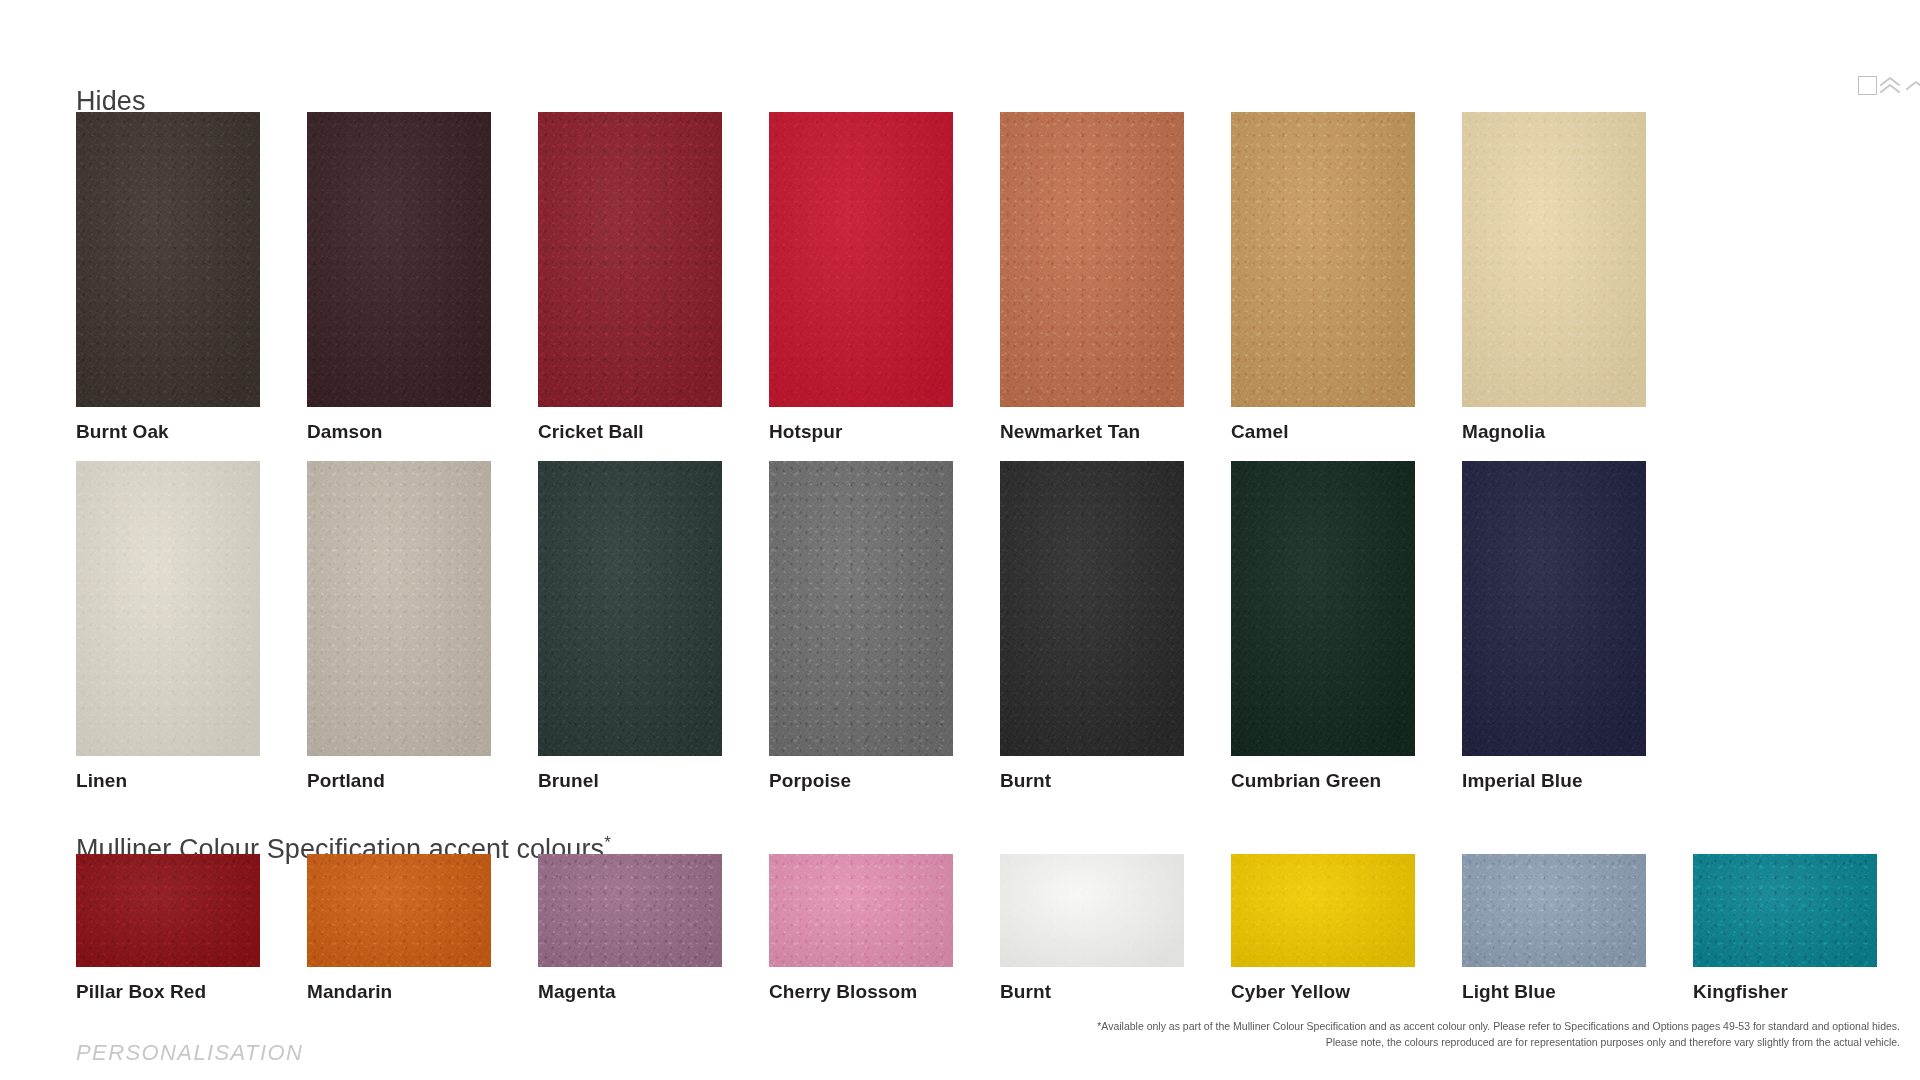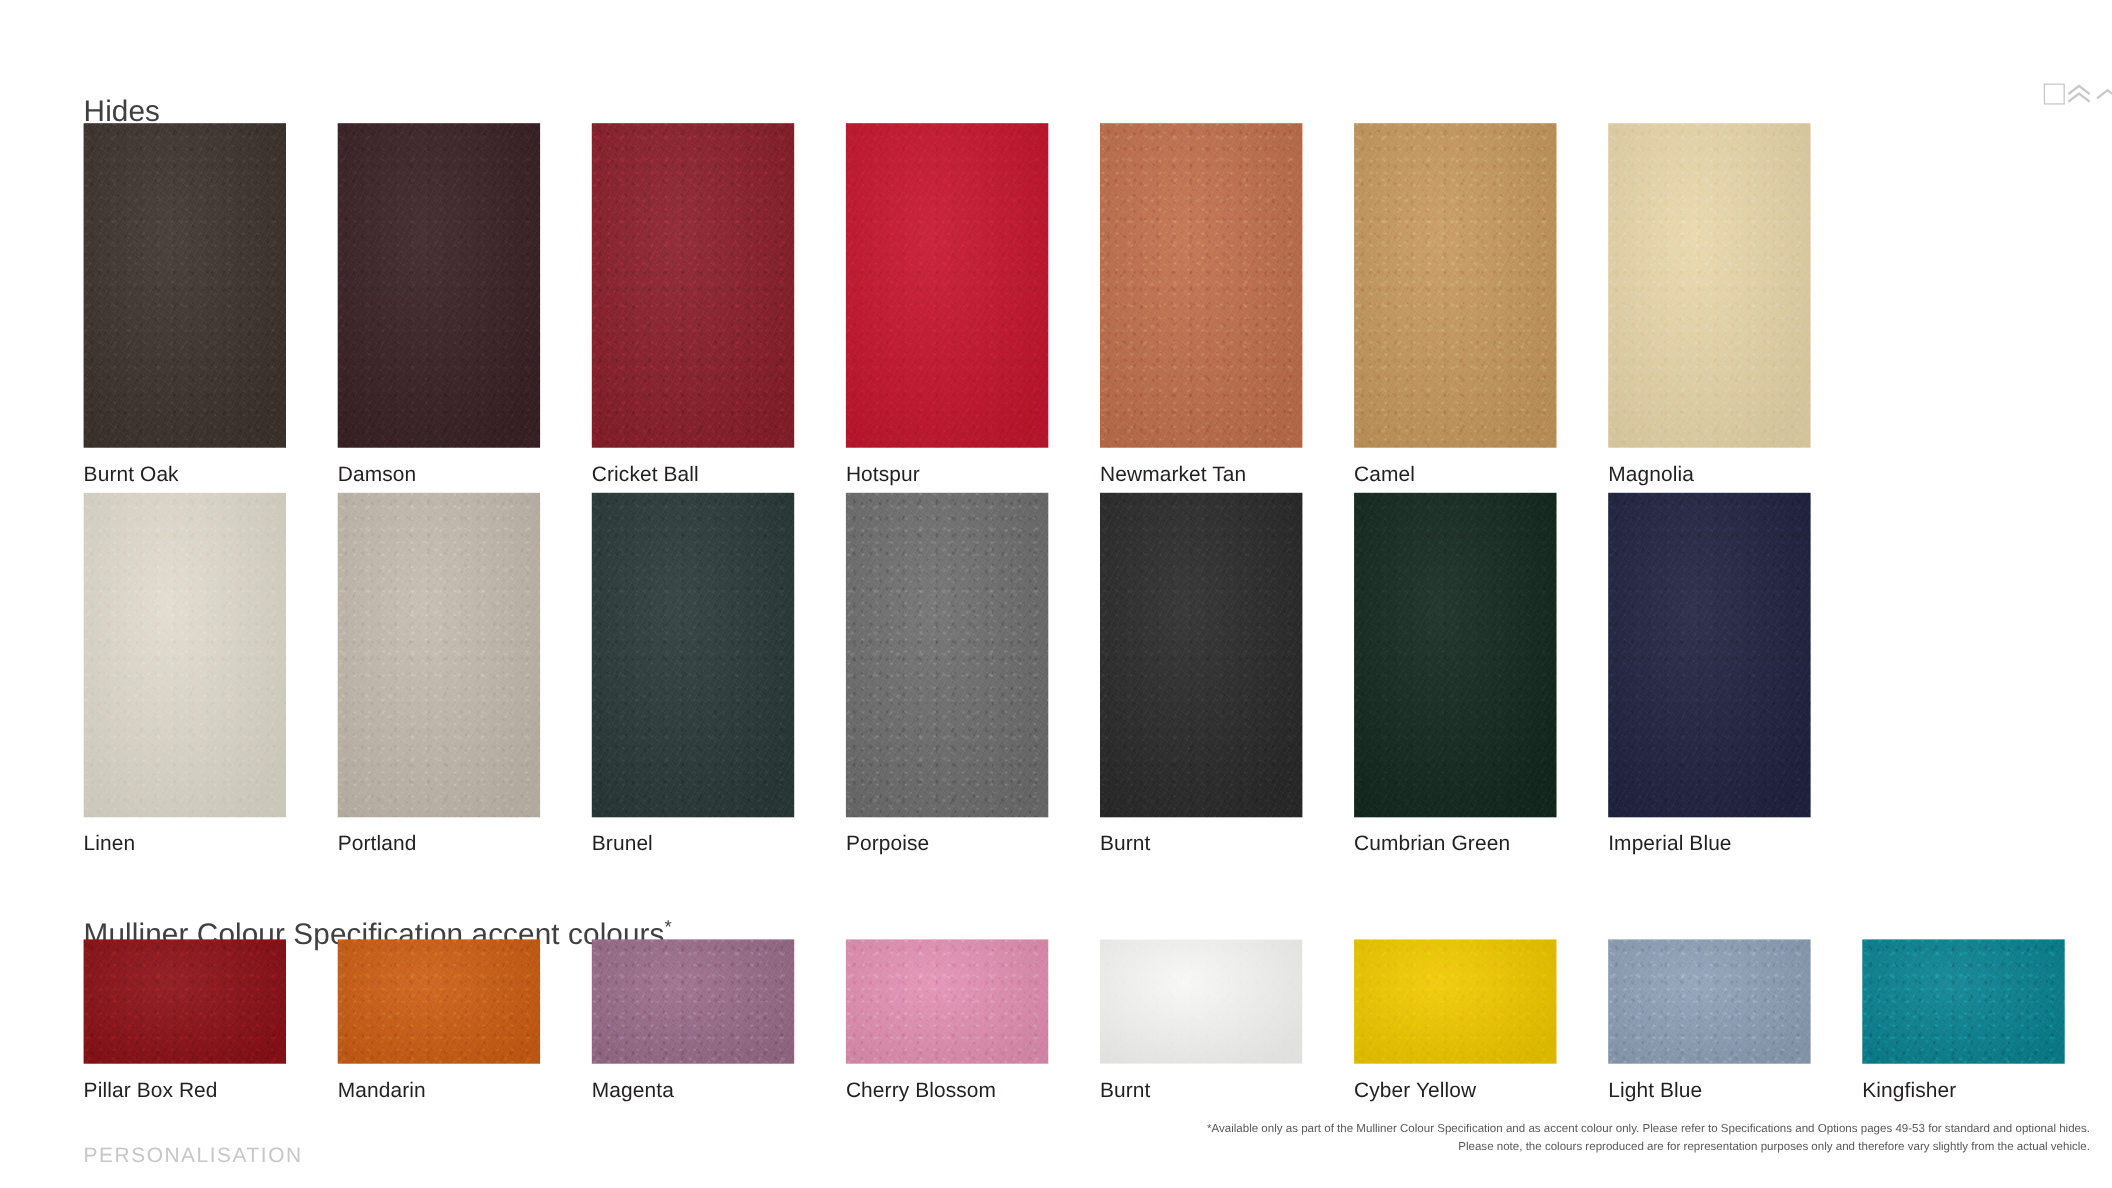--- a/index.html
+++ b/index.html
@@ -40,21 +40,21 @@
   #accent-title  { left: 76px; top: 812px; }
 
   
   .swatch-row {
     position: absolute;
     left: 76px;
     display: flex;
     gap: 0;
   }
   #row-hides-1 { top: 112px; }
-  #row-hides-2 { top: 448px; }
+  #row-hides-2 { top: 461px; }
   #row-accent  { top: 854px; }
 
   .swatch-cell {
     width: 231px;
     flex: 0 0 231px;
   }
 
   .swatch-chip {
     width: 184px;
     height: 295px;
@@ -91,21 +91,21 @@
   }
   .vignette {
     position: absolute;
     inset: 0;
     background: radial-gradient(ellipse at 42% 35%, rgba(255,255,255,0.07), rgba(0,0,0,0.09) 85%);
   }
 
   .swatch-label {
     margin-top: 14px;
     font-size: 19px;
-    font-weight: 400;
+    font-weight: 700;
     color: #231f20;
     letter-spacing: 0.1px;
     white-space: nowrap;
   }
 
   
   .footnote {
     position: absolute;
     right: 20px;
     top: 1018px;
@@ -115,23 +115,24 @@
     line-height: 1.55;
     color: #58595b;
   }
   .footnote div { white-space: nowrap; }
 
   
   #personalisation {
     position: absolute;
     left: 76px;
     top: 1040px;
-    font-size: 19px;
+    font-size: 22px;
     letter-spacing: 1.4px;
     color: #c7c7c7;
+    font-style: italic;
   }
 
   
   #nav-rail {
     position: absolute;
     right: 14px;
     top: 68px;
     width: 48px;
     display: flex;
     flex-direction: row;

